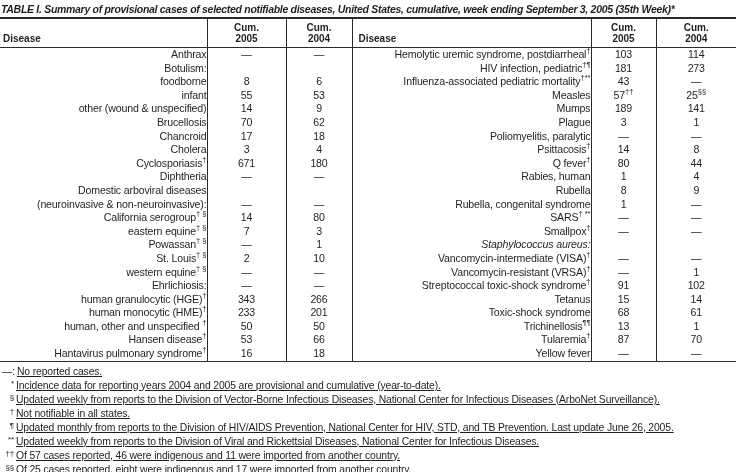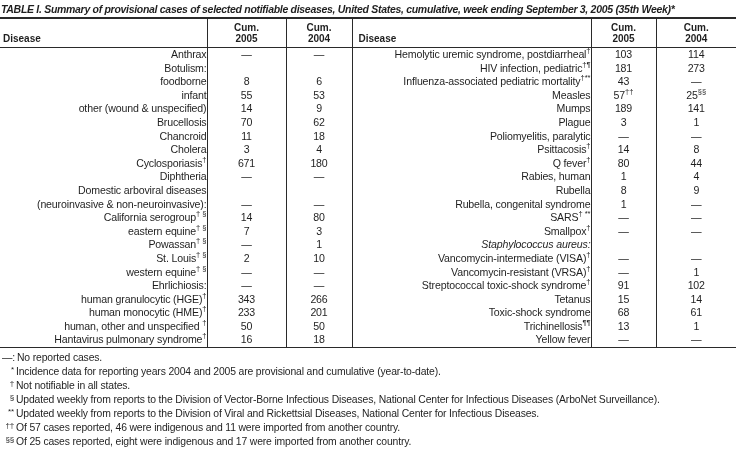--- a/index.html
+++ b/index.html
@@ -60,20 +60,21 @@
   td.ind2.r { }
   td.vcell { text-align: center; }
   sup { font-size: 7.5px; line-height: 0; letter-spacing: 0; }
   .it { font-style: italic; margin-top: 44px; }
   .footnotes { margin: 4px 0 0 2px; }
   .fn {
     font-size: 10.4px;
     letter-spacing: -0.15px;
     line-height: 12px;
     white-space: nowrap;
+    text-decoration: underline;
   }
   .fnm {
     display: inline-block;
     min-width: 12px;
     text-align: right;
     padding-right: 2px;
   }
   .fnm.raised { font-size: 8px; vertical-align: 3px; }
 </style>
 </head>
@@ -157,21 +158,21 @@
         <tr>
           <td class="dcell"><span>Brucellosis</span></td>
           <td class="vcell bl">70</td>
           <td class="vcell bl">62</td>
           <td class="dcell r bl"><span>Plague</span></td>
           <td class="vcell bl">3</td>
           <td class="vcell bl">1</td>
         </tr>
         <tr>
           <td class="dcell"><span>Chancroid</span></td>
-          <td class="vcell bl">11</td>
+          <td class="vcell bl">17</td>
           <td class="vcell bl">18</td>
           <td class="dcell r bl"><span>Poliomyelitis, paralytic</span></td>
           <td class="vcell bl">—</td>
           <td class="vcell bl">—</td>
         </tr>
         <tr>
           <td class="dcell"><span>Cholera</span></td>
           <td class="vcell bl">3</td>
           <td class="vcell bl">4</td>
           <td class="dcell r bl"><span>Psittacosis</span><sup>†</sup></td>
@@ -276,32 +277,41 @@
         </tr>
         <tr>
           <td class="dcell ind2"><span>human, other and unspecified </span><sup>†</sup></td>
           <td class="vcell bl">50</td>
           <td class="vcell bl">50</td>
           <td class="dcell r bl"><span>Trichinellosis</span><sup>¶¶</sup></td>
           <td class="vcell bl">13</td>
           <td class="vcell bl">1</td>
         </tr>
         <tr>
+          <td class="dcell"><span>Hansen disease</span><sup>†</sup></td>
+          <td class="vcell bl">53</td>
+          <td class="vcell bl">66</td>
+          <td class="dcell r bl"><span>Tularemia</span><sup>†</sup></td>
+          <td class="vcell bl">87</td>
+          <td class="vcell bl">70</td>
+        </tr>
+        <tr>
           <td class="dcell"><span>Hantavirus pulmonary syndrome</span><sup>†</sup></td>
           <td class="vcell bl">16</td>
           <td class="vcell bl">18</td>
           <td class="dcell r bl"><span>Yellow fever</span></td>
           <td class="vcell bl">—</td>
           <td class="vcell bl">—</td>
         </tr>
       </tbody>
   </table>
 
   <div class="footnotes" id="fns">
       <div class="fn"><span class="fnm">—:</span><span>No reported cases.</span></div>
       <div class="fn"><span class="fnm raised">*</span><span>Incidence data for reporting years 2004 and 2005 are provisional and cumulative (year-to-date).</span></div>
+      <div class="fn"><span class="fnm raised">§</span><span>Updated weekly from reports to the Division of Vector-Borne Infectious Diseases, National Center for Infectious Diseases (ArboNet Surveillance).</span></div>
       <div class="fn"><span class="fnm raised">†</span><span>Not notifiable in all states.</span></div>
-      <div class="fn"><span class="fnm raised">§</span><span>Updated weekly from reports to the Division of Vector-Borne Infectious Diseases, National Center for Infectious Diseases (ArboNet Surveillance).</span></div>
+      <div class="fn"><span class="fnm raised">¶</span><span>Updated monthly from reports to the Division of HIV/AIDS Prevention, National Center for HIV, STD, and TB Prevention. Last update June 26, 2005.</span></div>
       <div class="fn"><span class="fnm raised">**</span><span>Updated weekly from reports to the Division of Viral and Rickettsial Diseases, National Center for Infectious Diseases.</span></div>
       <div class="fn"><span class="fnm raised">††</span><span>Of 57 cases reported, 46 were indigenous and 11 were imported from another country.</span></div>
       <div class="fn"><span class="fnm raised">§§</span><span>Of 25 cases reported, eight were indigenous and 17 were imported from another country.</span></div>
     </div>
 </div>
 
 </body></html>

